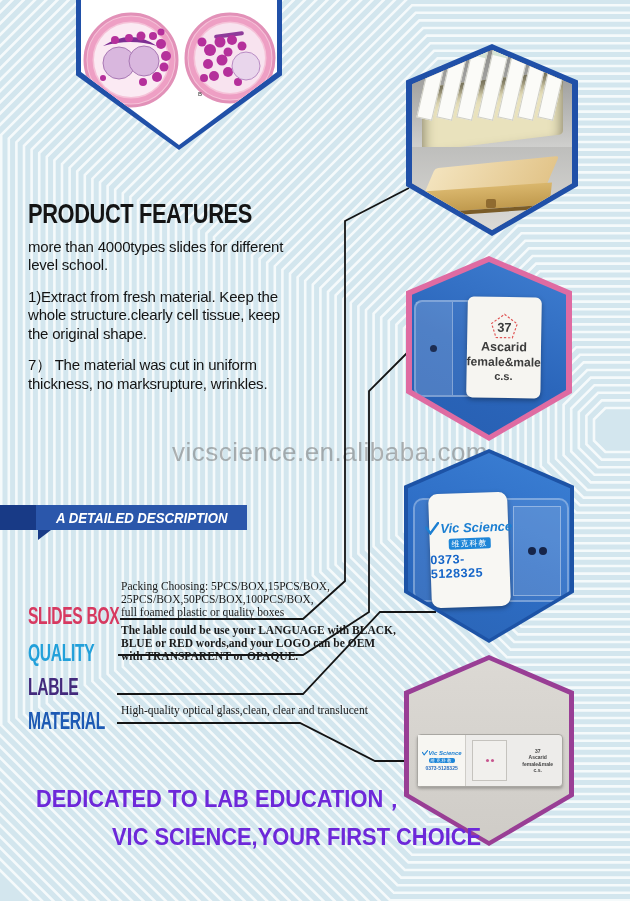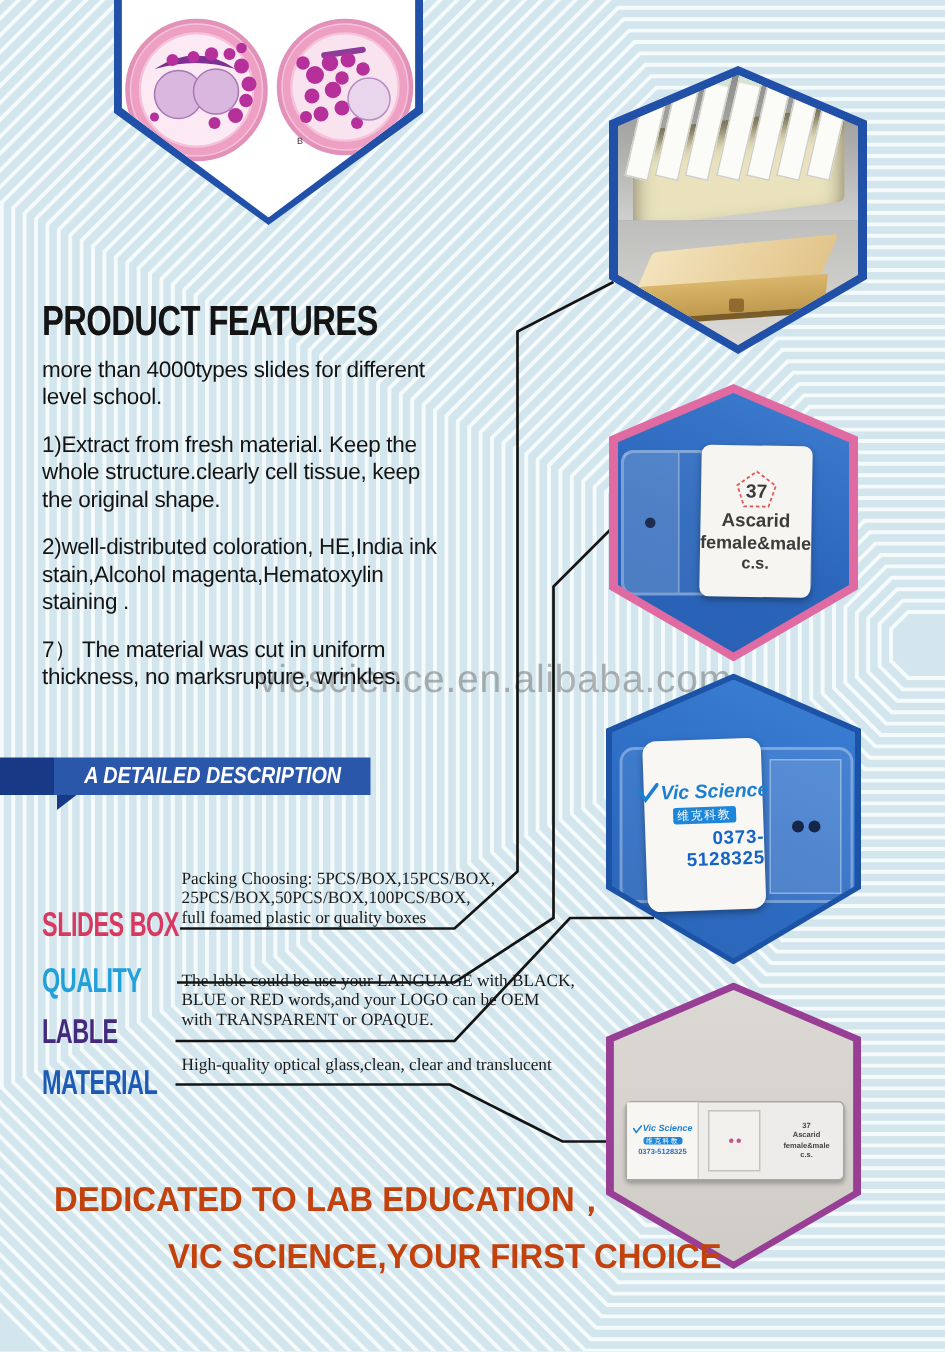--- a/index.html
+++ b/index.html
@@ -5,21 +5,21 @@
   html,body{margin:0;padding:0;}
   body{width:630px;height:901px;overflow:hidden;font-family:"Liberation Sans",sans-serif;}
   .page{position:relative;width:630px;height:901px;background:#d3e6ee;overflow:hidden;}
   svg.bg{position:absolute;left:0;top:0;z-index:0;}
   .watermark{position:absolute;left:172px;top:437px;z-index:1;font-size:26px;color:#787878;opacity:.55;letter-spacing:.5px;white-space:nowrap;}
   svg.callouts{position:absolute;left:0;top:0;z-index:2;pointer-events:none;}
 
   
   .hex{position:absolute;z-index:3;}
   .hexclip{clip-path:polygon(50% 0%,100% 19%,100% 74%,50% 100%,0% 74%,0% 19%);}
-  .hex .inner{position:absolute;inset:6px;overflow:hidden;text-align:right;}
+  .hex .inner{position:absolute;inset:6px;overflow:hidden;}
   .pentaclip{clip-path:polygon(0% 0%,100% 0%,100% 66%,50% 100%,0% 66%);}
 
   .hex-micro{left:76px;top:-70px;width:206px;height:220px;background:#2050a8;}
   .hex-micro .inner{inset:5px;top:0;background:#ffffff;}
 
   .hex1{left:406px;top:44px;width:172px;height:192px;background:#2050a8;}
   .hex1 .inner{background:#9a9a98;}
   .photo-top{position:absolute;left:0;top:0;width:100%;height:54%;background:linear-gradient(180deg,#8d8d8b,#cfcfcd);overflow:hidden;}
   .photo-bot{position:absolute;left:0;top:54%;width:100%;height:46%;background:linear-gradient(180deg,#bebebc,#dbdad6);overflow:hidden;}
   .pbox{position:absolute;left:6%;top:30%;width:88%;height:66%;background:#e9e2bd;transform:skewY(-7deg);border-radius:4px;box-shadow:inset 0 10px 14px #6f6a54;}
@@ -69,21 +69,21 @@
 
   .banner{position:absolute;left:0;top:505px;width:247px;height:25px;display:flex;z-index:3;}
   .banner .dark{width:36px;background:#183a86;}
   .banner .main{flex:1;background:#2b57ab;display:flex;align-items:center;justify-content:center;}
   .banner .main span{color:#fff;font-style:italic;font-weight:800;font-size:15.5px;transform:scaleX(.85);white-space:nowrap;letter-spacing:0;}
   .banner-tail{position:absolute;left:38px;top:530px;width:0;height:0;border-top:10px solid #183a86;border-right:13px solid transparent;z-index:3;}
 
   .dlabel{position:absolute;left:28px;z-index:3;font-size:23px;font-weight:900;letter-spacing:-.5px;transform:scaleX(.68);transform-origin:left;white-space:nowrap;}
   .dtext{position:absolute;left:121px;z-index:3;font-family:"Liberation Serif",serif;font-size:11.5px;line-height:1.12;color:#1a1a1a;white-space:pre-line;}
 
-  .footer{position:absolute;left:0;top:784px;width:630px;z-index:3;color:#c2410c;font-weight:900;}
+  .footer{position:absolute;left:0;top:784px;width:630px;z-index:3;color:#6d28d9;font-weight:900;}
   .footer .f1{margin-left:36px;font-size:23px;transform:scaleX(.95);transform-origin:left;white-space:nowrap;}
   .footer .f2{margin-left:112px;margin-top:9px;font-size:23px;transform:scaleX(.95);transform-origin:left;white-space:nowrap;}
 
   .micro-letter{font-size:6px;fill:#333;}
 </style>
 </head>
 <body>
 
 <div class="page">
 
@@ -332,44 +332,41 @@
     </div>
   </div>
 
   <div class="features">
     <h1>PRODUCT FEATURES</h1>
     <p class="ptext">more than 4000types slides for different
 level school.</p>
     <p class="ptext">1)Extract from fresh material. Keep the
 whole structure.clearly cell tissue, keep
 the original shape.</p>
-    <p class="ptext">2)well-distributed coloration, HE,India ink
-stain,Alcohol magenta,Hematoxylin
-staining .</p>
     <p class="ptext">7） The material was cut in uniform
 thickness, no marksrupture, wrinkles.</p>
   </div>
 
   <div class="banner">
     <div class="dark"></div>
     <div class="main">
       <span>A DETAILED DESCRIPTION</span>
     </div>
   </div>
   <div class="banner-tail"></div>
 
   <div class="dlabel" style="top: 603px; color: rgb(215, 57, 96);">SLIDES BOX</div>
   <div class="dtext" style="top:580px;">Packing Choosing: 5PCS/BOX,15PCS/BOX,
 25PCS/BOX,50PCS/BOX,100PCS/BOX,
 full foamed  plastic or quality boxes</div>
 
   <div class="dlabel" style="top: 640px; color: rgb(34, 160, 218);">QUALITY</div>
 
   <div class="dlabel" style="top: 674px; color: rgb(67, 42, 124);">LABLE</div>
-  <div class="dtext" style="top:648px;">The lable could be use your LANGUAGE with BLACK,
+  <div class="dtext" style="top:624px;font-weight:bold;">The lable could be use your LANGUAGE with BLACK,
 BLUE or RED words,and your LOGO can be OEM
  with TRANSPARENT or OPAQUE.</div>
 
   <div class="dlabel" style="top: 708px; color: rgb(29, 90, 180);">MATERIAL</div>
   <div class="dtext" style="top:704px;">High-quality optical glass,clean, clear and translucent</div>
 
   <div class="footer">
     <div class="f1">DEDICATED TO LAB EDUCATION，</div>
     <div class="f2">VIC SCIENCE,YOUR FIRST CHOICE</div>
   </div>

